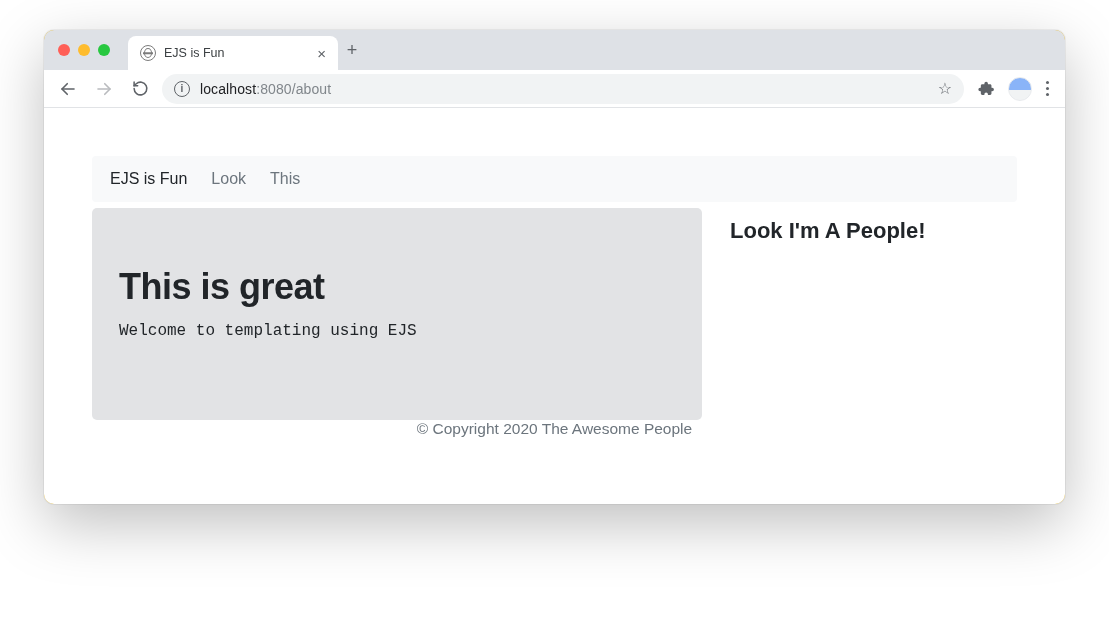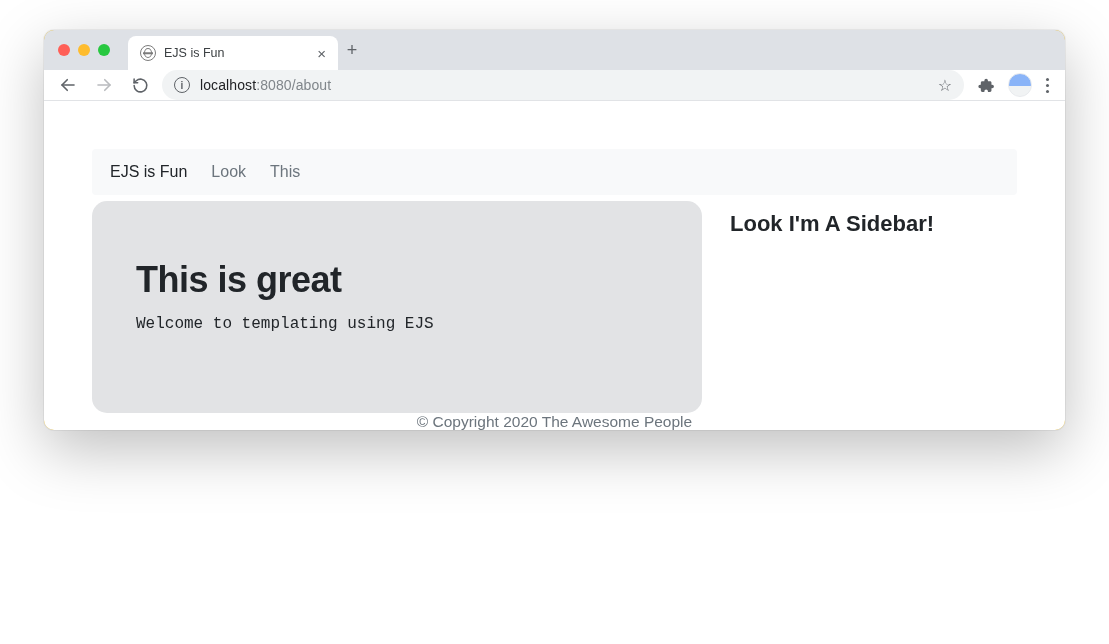--- a/index.html
+++ b/index.html
@@ -9,21 +9,21 @@
       width: 1109px;
       height: 644px;
       position: relative;
       display: flex;
       align-items: flex-start;
       justify-content: center;
       padding-top: 30px;
     }
     .window {
       width: 1021px;
-      height: 400px;
+      height: 474px;
       background: #eab308;
       border-radius: 10px;
       box-shadow: 0 20px 60px rgba(0,0,0,0.25), 0 0 0 1px rgba(0,0,0,0.05);
       overflow: hidden;
       display: flex;
       flex-direction: column;
     }
     
     .tabstrip {
       height: 40px;
@@ -101,22 +101,22 @@
       padding:14px 18px;
       display:flex; align-items:center; gap:24px;
       font-size:16px;
     }
     .brand{ font-weight:500; color:#212529; }
     .navlink{ color:#6c757d; }
     .content-row{ display:flex; gap:28px; margin-top:6px; }
     .jumbotron{
       flex: 0 0 610px;
       background:#e2e3e5;
-      border-radius:15px;
-      padding:58px 44px 80px;
+      border-radius:5px;
+      padding:58px 27px 80px;
     }
     .jumbotron h1{ font-size:36px; font-weight:700; color:#212529; margin-bottom:14px; letter-spacing:-.5px;}
     .jumbotron p{ font-size:16px; color:#212529;font-family:Liberation Mono, monospace; }
     .sidebar{ flex:1; padding-top:10px; }
     .sidebar h3{ font-size:22px; font-weight:700; color:#212529; }
     .footer{ text-align:center; color:#6c757d; font-size:15.5px; }
     svg{display:block;}
   </style>
 </head>
 <body>
@@ -182,19 +182,19 @@
       <span class="navlink">Look</span>
       <span class="navlink">This</span>
     </div>
 
     <div class="content-row">
       <div class="jumbotron">
         <h1>This is great</h1>
         <p>Welcome to templating using EJS</p>
       </div>
       <div class="sidebar">
-        <h3>Look I'm A Sidebar!</h3>
+        <h3>Look I'm A People!</h3>
       </div>
     </div>
 
     <div class="footer">© Copyright 2020 The Awesome People</div>
   </div>
 </div>
 
 </body></html>

